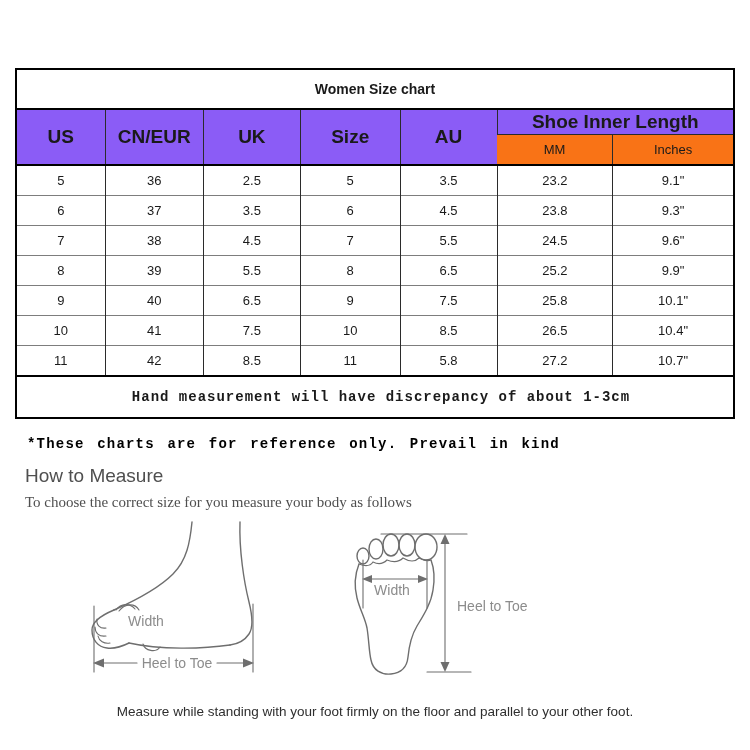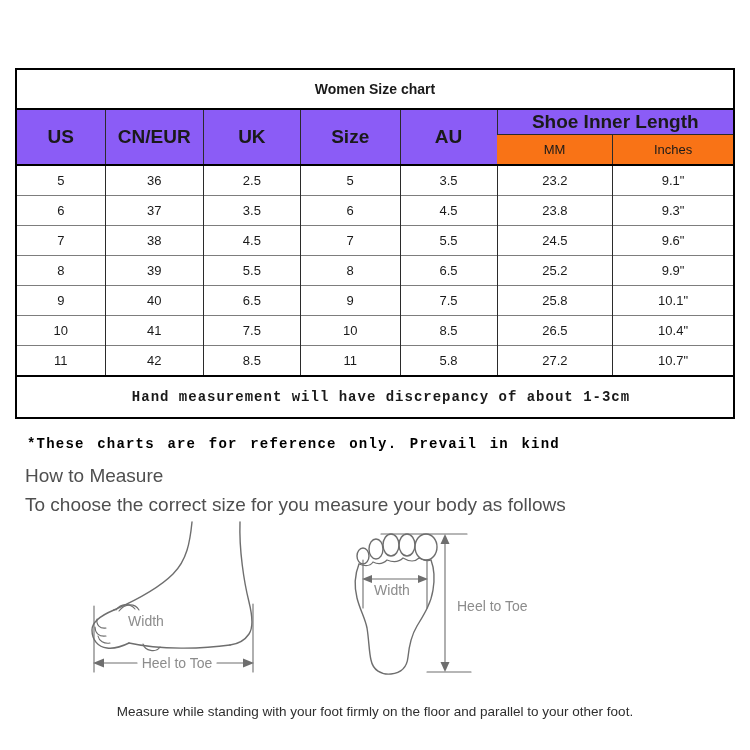--- a/index.html
+++ b/index.html
@@ -46,21 +46,21 @@
     position:absolute;left:18px;top:436px;
     font-family:"Liberation Mono", monospace;font-weight:bold;font-size:14px;
     letter-spacing:1.2px;word-spacing:3px;color:#000;margin-left:9px;
   }
   .htm-heading{
     position:absolute;left:25px;top:465px;
     font-size:19px;color:#4f4f4f;
   }
   .htm-intro{
     position:absolute;left:25px;top:494px;
-    font-size:19px;color:#4f4f4f;
+    font-size:15px;color:#4f4f4f;font-family:Liberation Serif, serif;
   }
   .caption{
     position:absolute;left:0;top:704px;width:750px;text-align:center;
     font-size:13.5px;color:#2e2e2e;
   }
   
   .diagram{position:absolute;}
   .diagram path,.diagram line,.diagram ellipse{
     fill:none;stroke:#6e6e6e;stroke-width:1.4;stroke-linecap:round;
   }

